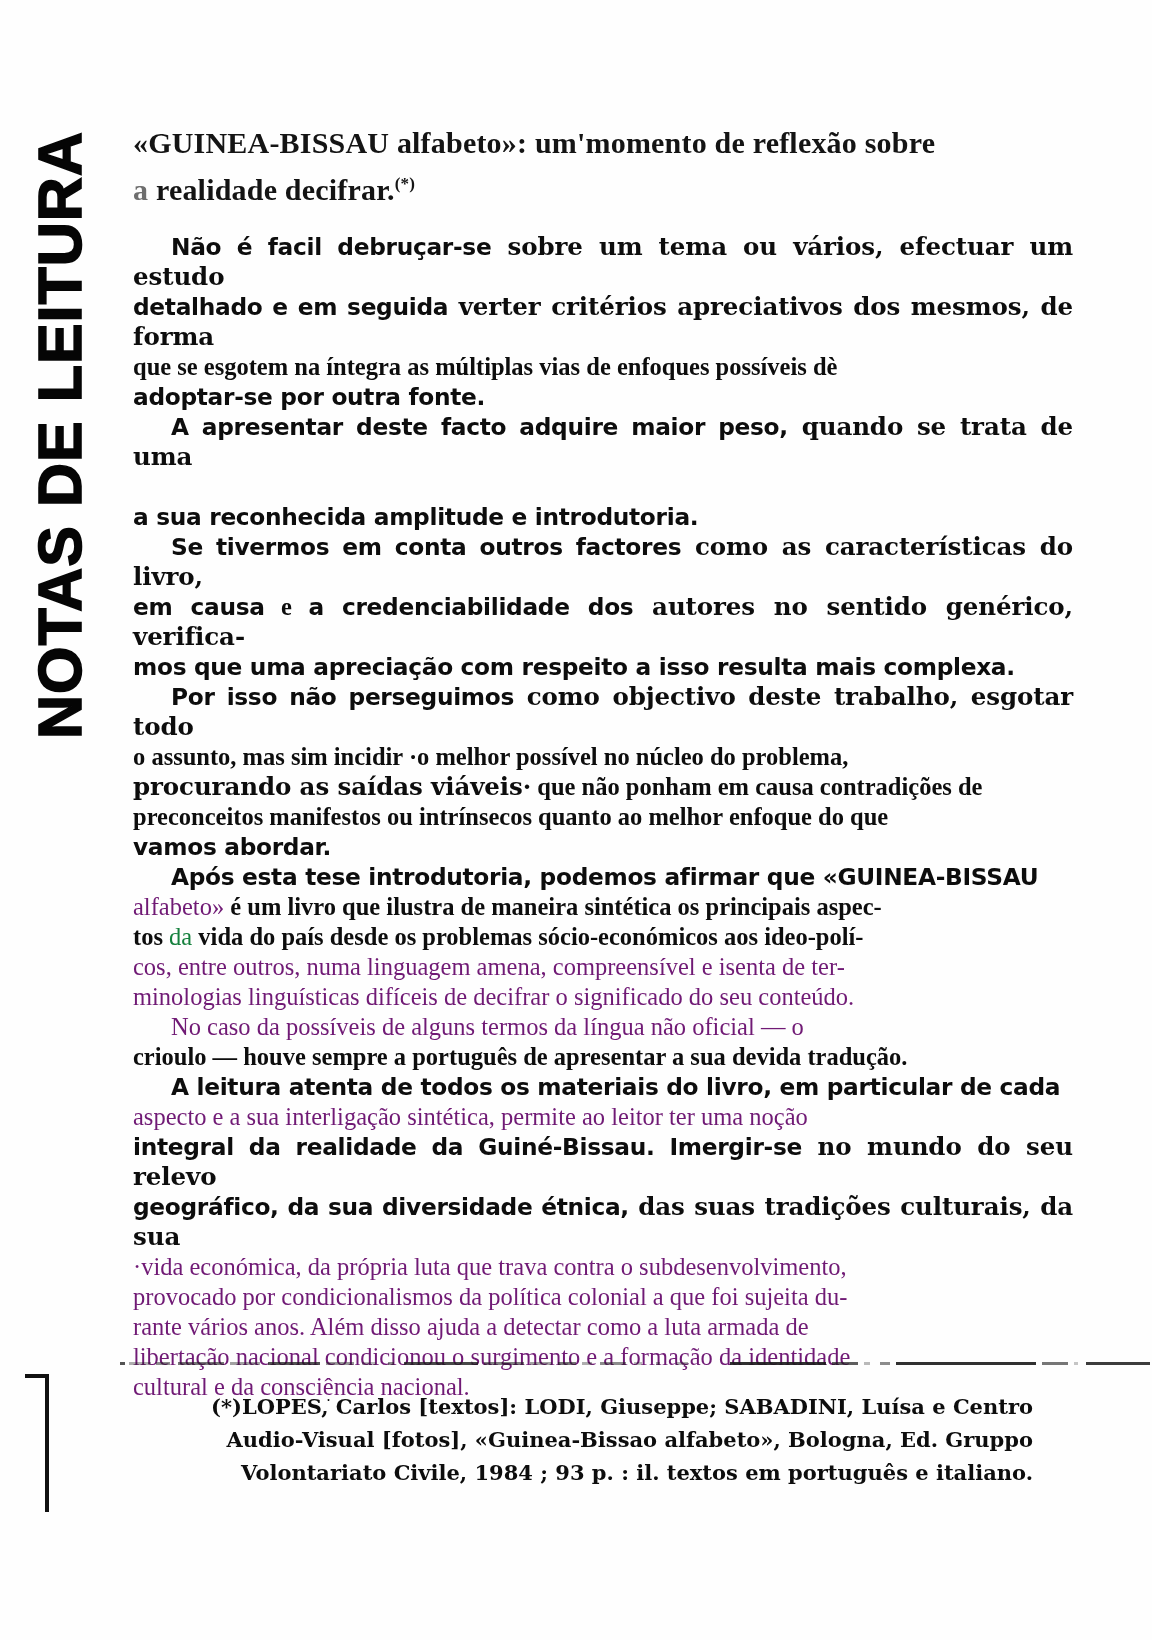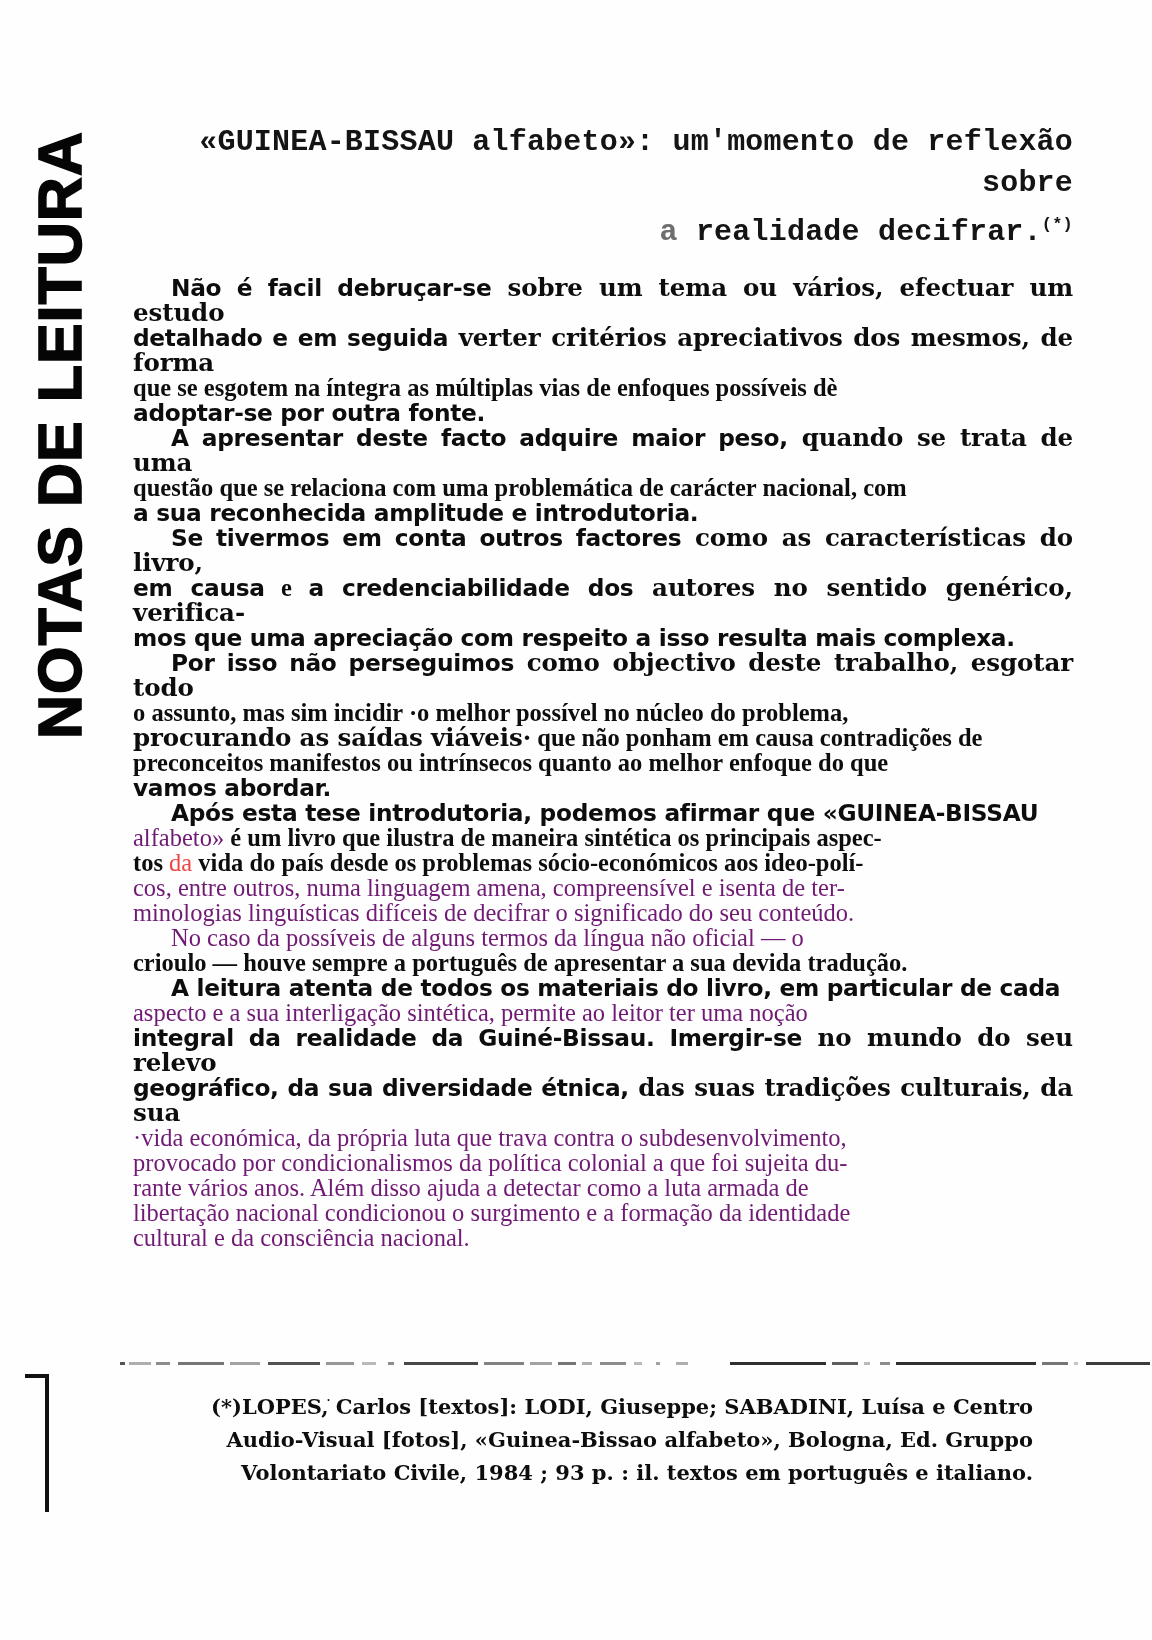--- a/index.html
+++ b/index.html
@@ -63,55 +63,54 @@
 
   
   .column {
     position: absolute;
     left: 133px;
     top: 122px;
     width: 940px;
   }
 
   .article-title {
-    font-family: Liberation Mono, monospace;
+    font-family: Liberation Serif, serif;
     font-size: 30px;
     line-height: 41px;
     color: #141414;
     margin: 0 0 22px 0;
     letter-spacing: 0.2px;
-    text-align: right;
   }
   .article-title .faint {
     color: #6e6e6e;
   }
   .article-title sup {
     font-size: 17px;
     vertical-align: super;
   }
 
   p.body {
     margin: 0;
     font-size: 24.5px;
-    line-height: 25px;
+    line-height: 30px;
     color: #0d0d0d;
     text-align: justify;
     text-indent: 0;
   }
   p.body .ind {
     display: inline-block;
     width: 38px;
   }
 
   
   .b   { font-weight: 700; font-family: "DejaVu Serif", serif; letter-spacing: -0.1px; }
   .bb  { font-weight: 700; font-family: "DejaVu Sans", sans-serif; font-size: 0.95em; letter-spacing: -0.3px; }
   .r   { font-weight: 700; }
   .lt  { font-weight: 400; color: #701a75; }
-  .lter{ font-weight: 400; color: #ef4444; }
+  .lter{ font-weight: 400; color: #15803d; }
 
   
   .rule {
     position: absolute;
     left: 120px;
     top: 1362px;
     width: 952px;
     height: 4px;
   }
   .rule span {
@@ -160,21 +159,21 @@
   <div class="column">
 
     <h1 class="article-title">
       <span>«GUINEA-BISSAU alfabeto»: um'momento de reflexão sobre</span><br>
       <span class="faint">a</span>
       <span>realidade decifrar.</span><sup>(*)</sup>
     </h1>
 
     <div id="paragraphs">
         <p class="body"><span class="ind"></span><span class="bb">Não é facil debruçar-se</span><span class="b"> sobre um tema ou vários, efectuar um estudo</span><br><span class="bb">detalhado e em seguida</span><span class="b"> verter critérios apreciativos dos mesmos, de forma</span><br><span class="r">que se esgotem   na íntegra  as múltiplas   vias  de enfoques possíveis  dè</span><br><span class="bb">adoptar-se por outra fonte.</span></p>
-        <p class="body"><span class="ind"></span><span class="bb">A apresentar deste facto adquire maior peso,</span><span class="b"> quando se trata de uma</span><br><span class="r">questão que se relaciona com uma problemática de carácter nacional, com</span><br><span class="bb">a sua reconhecida amplitude e introdutoria.</span></p>
+        <p class="body"><span class="ind"></span><span class="bb">A apresentar deste facto adquire maior peso,</span><span class="b"> quando se trata de uma</span><br><br><span class="bb">a sua reconhecida amplitude e introdutoria.</span></p>
         <p class="body"><span class="ind"></span><span class="bb">Se tivermos em conta outros factores</span><span class="b"> como as características do livro,</span><br><span class="bb">em causa</span><span class="r"> e </span><span class="bb">a credenciabilidade dos</span><span class="b"> autores no sentido genérico, verifica-</span><br><span class="bb">mos que uma apreciação com respeito a isso resulta mais complexa.</span></p>
         <p class="body"><span class="ind"></span><span class="bb">Por isso não perseguimos</span><span class="b">  como objectivo deste trabalho, esgotar todo</span><br><span class="r">o assunto,  mas  sim incidir  ·o melhor possível  no núcleo do problema,</span><br><span class="b">procurando as saídas viáveis·</span><span class="r"> que não ponham em causa contradições de</span><br><span class="r">preconceitos manifestos ou intrínsecos quanto ao melhor enfoque do que</span><br><span class="bb">vamos abordar.</span></p>
         <p class="body"><span class="ind"></span><span class="bb">Após esta tese introdutoria, podemos afirmar que «GUINEA-BISSAU</span><br><span class="lt">alfabeto»</span><span class="r"> é um livro que ilustra de maneira sintética os principais aspec-</span><br><span class="r">tos </span><span class="lter">da</span><span class="r"> vida do país desde os problemas sócio-económicos aos ideo-polí-</span><br><span class="lt">cos, entre outros, numa linguagem amena, compreensível e isenta de ter-</span><br><span class="lt">minologias linguísticas difíceis de decifrar o significado do seu conteúdo.</span></p>
         <p class="body"><span class="ind"></span><span class="lt">No  caso  da possíveis  de alguns termos   da língua não oficial — o</span><br><span class="r">crioulo — houve sempre a português de apresentar a sua devida tradução.</span></p>
         <p class="body"><span class="ind"></span><span class="bb">A leitura atenta de todos os materiais do livro, em particular de  cada</span><br><span class="lt">aspecto e   a sua interligação sintética, permite ao leitor  ter uma noção</span><br><span class="bb">integral da realidade da Guiné-Bissau. Imergir-se</span><span class="b"> no mundo do seu relevo</span><br><span class="bb">geográfico, da sua diversidade étnica,</span><span class="b"> das suas tradições culturais, da sua</span><br><span class="lt">·vida económica, da própria luta que trava contra o subdesenvolvimento,</span><br><span class="lt">provocado por condicionalismos da política colonial a que foi sujeita du-</span><br><span class="lt">rante vários  anos. Além disso ajuda  a detectar como  a luta armada de</span><br><span class="lt">libertação nacional condicionou o surgimento e a formação da identidade</span><br><span class="lt">cultural e da consciência nacional.</span></p>
       </div>
 
   </div>
 
   <div class="rule" id="footnote-rule">

